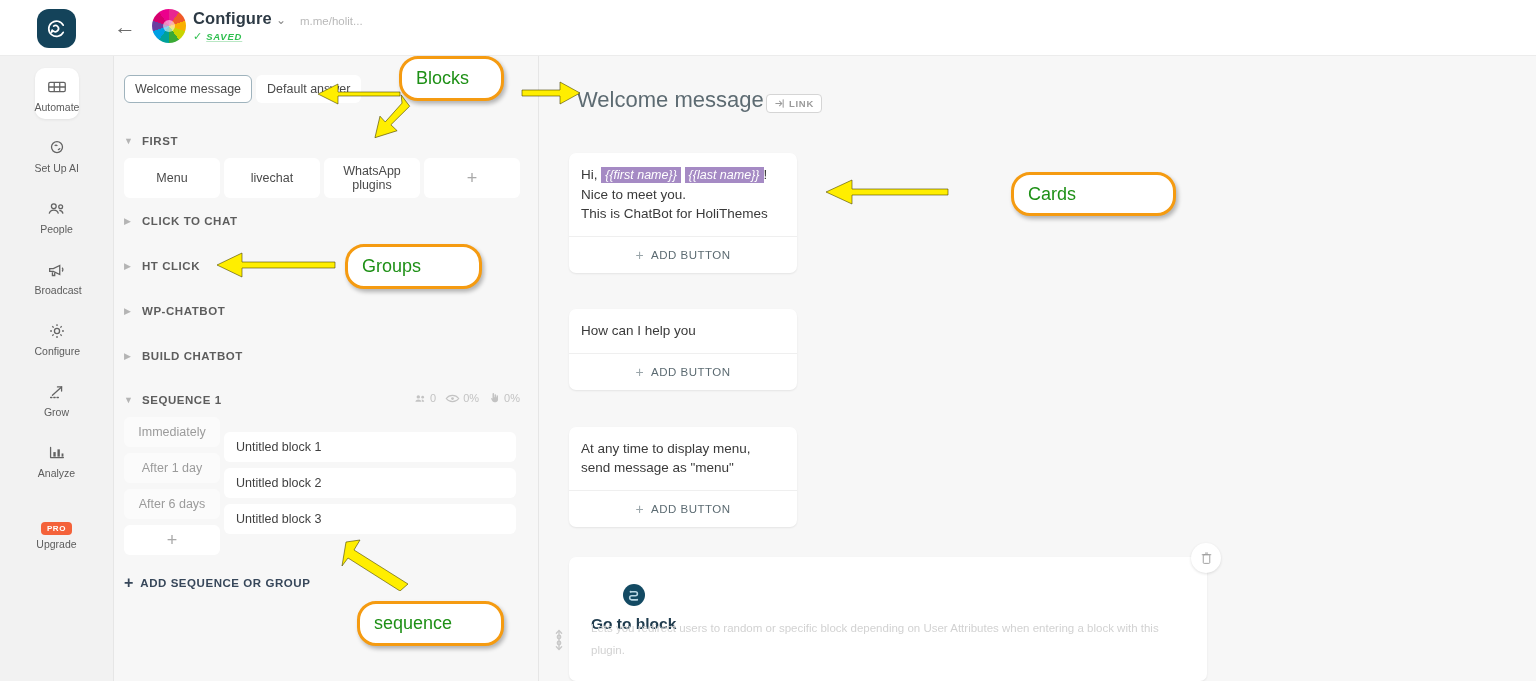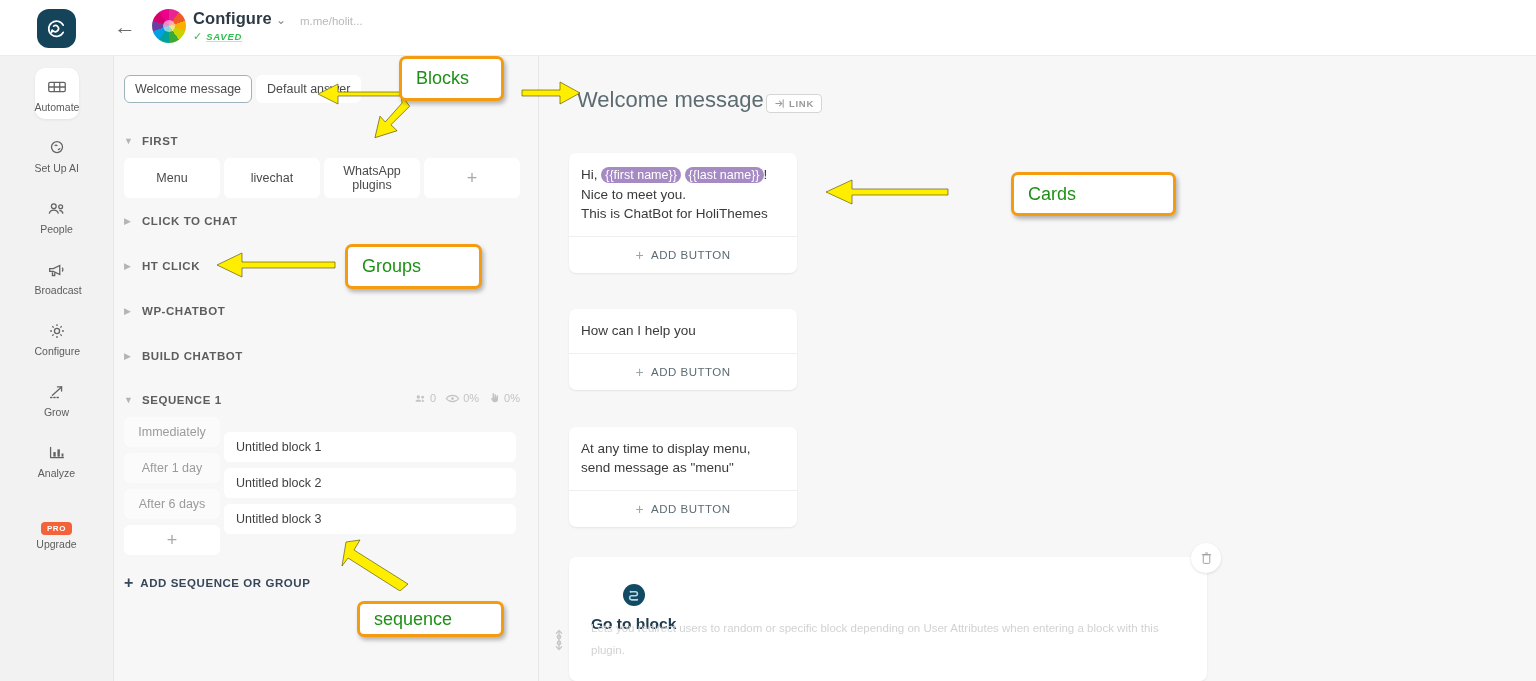--- a/index.html
+++ b/index.html
@@ -166,22 +166,22 @@
   .card{
     position:absolute; left:30px; width:228px; background:#ffffff;
     border-radius:7px; box-shadow:0 1px 2px rgba(0,0,0,.08);
     overflow:hidden;
   }
   .card-text{
     padding:12px 12px 13px 12px; font-size:13.5px; line-height:19px; color:#3a3a3a;
     cursor:text;
   }
   .var{
-    background:#a58ac4; color:#ffffff; border-radius:8px; padding:1px 4px;
-    font-size:12.5px; white-space:nowrap;
+    background:#a58ac4; color:#ffffff; border-radius:0; padding:1px 4px;
+    font-size:12.5px; white-space:nowrap;font-style:italic;
   }
   .card-btn{
     border-top:1px solid #efefef; height:37px;
     display:flex; align-items:center; justify-content:center; gap:7px;
     font-size:11.5px; font-weight:400; color:#5c6b72; letter-spacing:.5px; cursor:pointer;
   }
   .card-btn .plus{ font-size:14px; color:#9aa5aa; }
 
   .plugin-card{
     position:absolute; left:30px; top:501px; width:638px; min-height:124px;
@@ -204,21 +204,21 @@
     display:flex; align-items:center; justify-content:center; cursor:pointer;
   }
   .drag-handle{
     position:absolute; left:14px; top:571px; width:12px; height:26px;
     display:flex; align-items:center; justify-content:center; cursor:grab;
   }
 
   
   .anno{
     position:absolute; background:#ffffff; border:3px solid #f59b11;
-    border-radius:7px; box-shadow:2px 3px 4px rgba(0,0,0,.28);
+    border-radius:19px; box-shadow:2px 3px 4px rgba(0,0,0,.28);
     display:flex; align-items:center; padding-left:14px;
     font-size:18px; color:#1e9016; font-weight:400; z-index:30;
   }
   .arrow{ position:absolute; z-index:29; }
 </style>
 </head>
 <body>
 
 <div id="app">
 
@@ -489,21 +489,21 @@
 
   <div class="anno" style="left:399px; top:56px; width:105px; height:45px;">
     <span>Blocks</span>
   </div>
   <div class="anno" style="left:964px; top:172px; width:165px; height:44px;margin-left:47px;">
     <span>Cards</span>
   </div>
   <div class="anno" style="left:345px; top:244px; width:137px; height:45px;">
     <span>Groups</span>
   </div>
-  <div class="anno" style="left:357px; top:601px; width:147px; height:36px;">
+  <div class="anno" style="left:357px; top:601px; width:147px; height:45px;">
     <span>sequence</span>
   </div>
 
   <svg class="arrow" style="left:312px; top:74px;" width="90" height="40">
     <g transform="translate(0,0)">
       <path d="M88,18 L26,18 L26,10 L6,20 L26,30 L26,22 L88,22 Z" fill="#ffee00" stroke="#4a4400" stroke-width="0.6"></path>
     </g>
   </svg>
 
   <svg class="arrow" style="left:368px; top:92px;" width="50" height="62">

